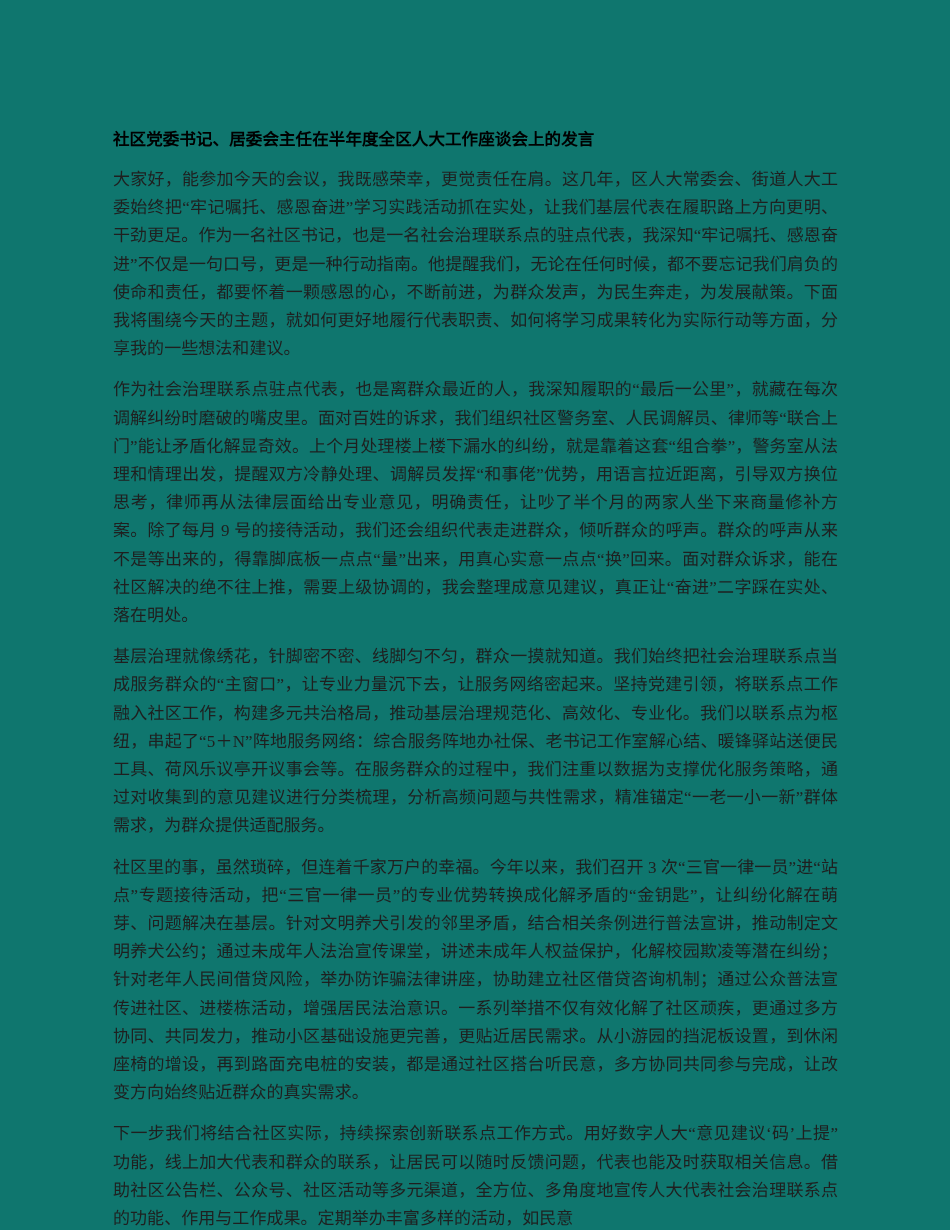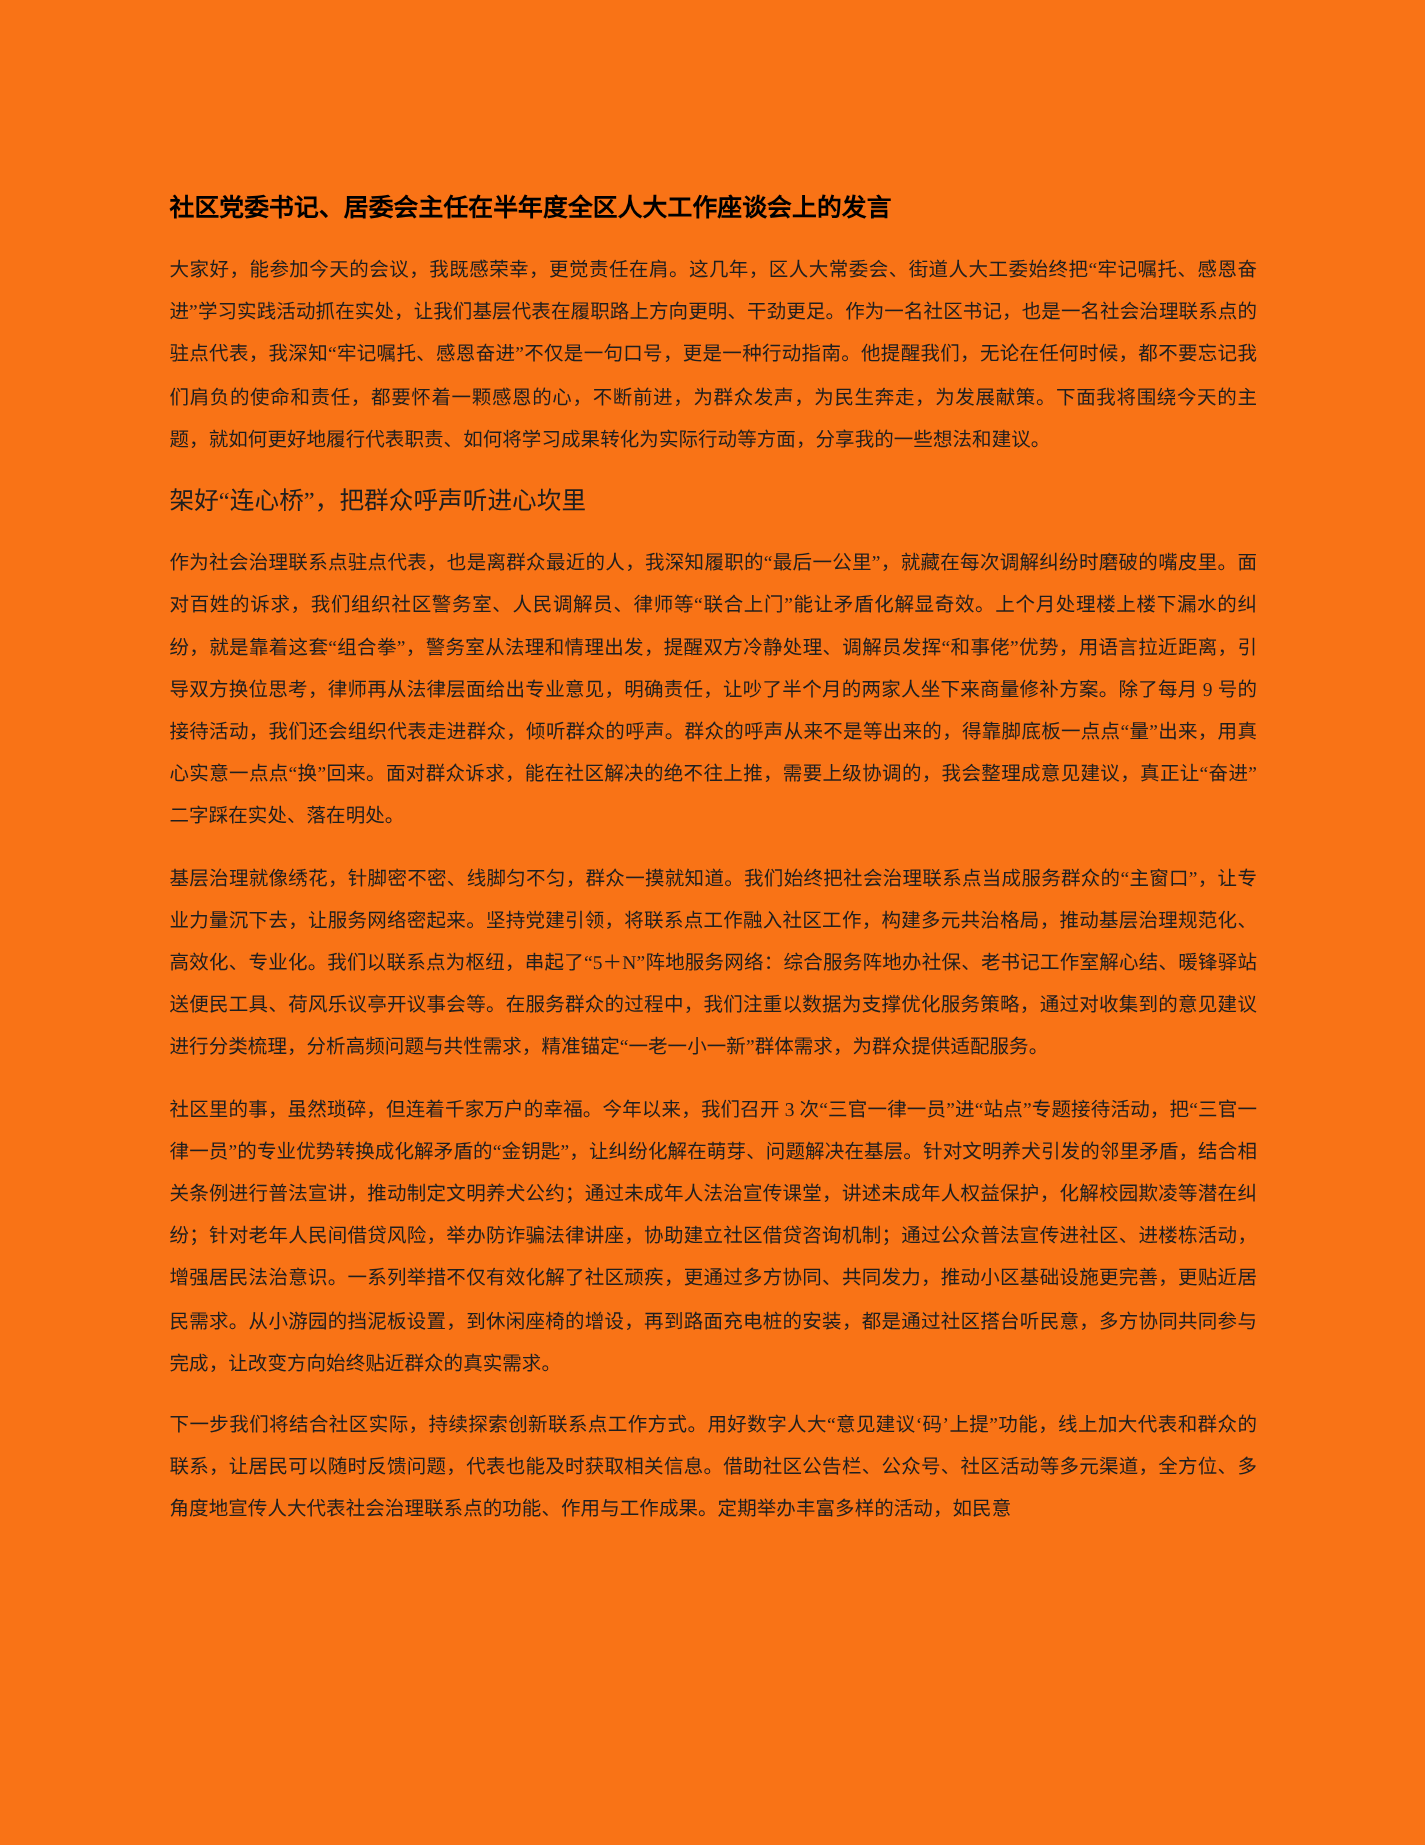--- a/index.html
+++ b/index.html
@@ -14,35 +14,35 @@
     overflow: hidden;
     font-family: "Liberation Serif", "DejaVu Serif", serif;
     color: #1a1a1a;
     -webkit-font-smoothing: antialiased;
   }
   .page {
     box-sizing: border-box;
     width: 950px;
     height: 1230px;
     padding: 128px 112px 0 113px;
-    background: #f97316;
+    background: #0f766e;
   }
   .doc-title {
     margin: 0 0 14px 0;
     font-family: "Liberation Sans", "DejaVu Sans", sans-serif;
     font-size: 16.5px;
     font-weight: 700;
     line-height: 1.45;
     letter-spacing: 0.1px;
     color: #000000;
     text-align: left;
   }
   .para {
     margin: 0 0 13px 0;
-    font-size: 13px;
+    font-size: 17px;
     line-height: 28.2px;
     text-align: justify;
     text-justify: inter-ideograph;
     letter-spacing: 0.05px;
     color: #1f1f1f;
     word-break: break-all;
   }
   .para:last-child {
     margin-bottom: 0;
   }
@@ -59,21 +59,20 @@
 </head>
 <body>
 
 <div class="page">
 
   <h1 class="doc-title">社区党委书记、居委会主任在半年度全区人大工作座谈会上的发言</h1>
 
   <div class="body-content">
     <p class="para">大家好，能参加今天的会议，我既感荣幸，更觉责任在肩。这几年，区人大常委会、街道人大工委始终把“牢记嘱托、感恩奋进”学习实践活动抓在实处，让我们基层代表在履职路上方向更明、干劲更足。作为一名社区书记，也是一名社会治理联系点的驻点代表，我深知“牢记嘱托、感恩奋进”不仅是一句口号，更是一种行动指南。他提醒我们，无论在任何时候，都不要忘记我们肩负的使命和责任，都要怀着一颗感恩的心，不断前进，为群众发声，为民生奔走，为发展献策。下面我将围绕今天的主题，就如何更好地履行代表职责、如何将学习成果转化为实际行动等方面，分享我的一些想法和建议。</p>
 
-    <p class="section-heading">架好“连心桥”，把群众呼声听进心坎里</p>
 
     <p class="para">作为社会治理联系点驻点代表，也是离群众最近的人，我深知履职的“最后一公里”，就藏在每次调解纠纷时磨破的嘴皮里。面对百姓的诉求，我们组织社区警务室、人民调解员、律师等“联合上门”能让矛盾化解显奇效。上个月处理楼上楼下漏水的纠纷，就是靠着这套“组合拳”，警务室从法理和情理出发，提醒双方冷静处理、调解员发挥“和事佬”优势，用语言拉近距离，引导双方换位思考，律师再从法律层面给出专业意见，明确责任，让吵了半个月的两家人坐下来商量修补方案。除了每月 9 号的接待活动，我们还会组织代表走进群众，倾听群众的呼声。群众的呼声从来不是等出来的，得靠脚底板一点点“量”出来，用真心实意一点点“换”回来。面对群众诉求，能在社区解决的绝不往上推，需要上级协调的，我会整理成意见建议，真正让“奋进”二字踩在实处、落在明处。</p>
 
 
     <p class="para">基层治理就像绣花，针脚密不密、线脚匀不匀，群众一摸就知道。我们始终把社会治理联系点当成服务群众的“主窗口”，让专业力量沉下去，让服务网络密起来。坚持党建引领，将联系点工作融入社区工作，构建多元共治格局，推动基层治理规范化、高效化、专业化。我们以联系点为枢纽，串起了“5＋N”阵地服务网络：综合服务阵地办社保、老书记工作室解心结、暖锋驿站送便民工具、荷风乐议亭开议事会等。在服务群众的过程中，我们注重以数据为支撑优化服务策略，通过对收集到的意见建议进行分类梳理，分析高频问题与共性需求，精准锚定“一老一小一新”群体需求，为群众提供适配服务。</p>
 
 
     <p class="para">社区里的事，虽然琐碎，但连着千家万户的幸福。今年以来，我们召开 3 次“三官一律一员”进“站点”专题接待活动，把“三官一律一员”的专业优势转换成化解矛盾的“金钥匙”，让纠纷化解在萌芽、问题解决在基层。针对文明养犬引发的邻里矛盾，结合相关条例进行普法宣讲，推动制定文明养犬公约；通过未成年人法治宣传课堂，讲述未成年人权益保护，化解校园欺凌等潜在纠纷；针对老年人民间借贷风险，举办防诈骗法律讲座，协助建立社区借贷咨询机制；通过公众普法宣传进社区、进楼栋活动，增强居民法治意识。一系列举措不仅有效化解了社区顽疾，更通过多方协同、共同发力，推动小区基础设施更完善，更贴近居民需求。从小游园的挡泥板设置，到休闲座椅的增设，再到路面充电桩的安装，都是通过社区搭台听民意，多方协同共同参与完成，让改变方向始终贴近群众的真实需求。</p>
 
     <p class="para">下一步我们将结合社区实际，持续探索创新联系点工作方式。用好数字人大“意见建议‘码’上提”功能，线上加大代表和群众的联系，让居民可以随时反馈问题，代表也能及时获取相关信息。借助社区公告栏、公众号、社区活动等多元渠道，全方位、多角度地宣传人大代表社会治理联系点的功能、作用与工作成果。定期举办丰富多样的活动，如民意</p>

